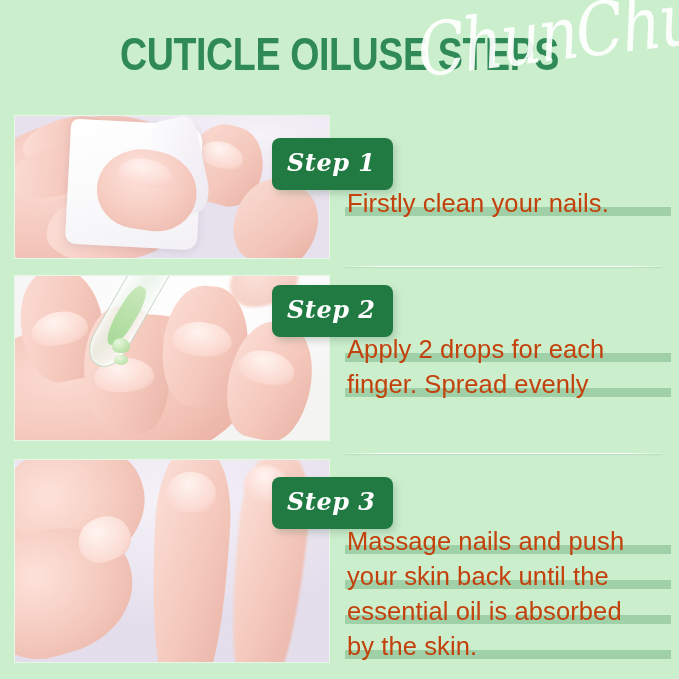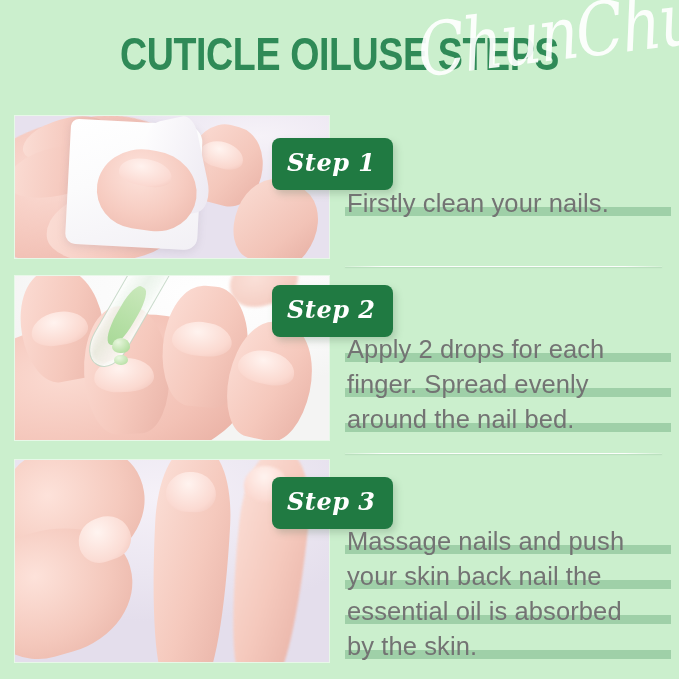--- a/index.html
+++ b/index.html
@@ -311,21 +311,21 @@
   }
   .s1 .copy { top: 74px; }
   .s2 .copy { top: 60px; }
   .s3 .copy { top: 68px; }
 
   .line {
     position: relative;
     font-family: "Liberation Sans", sans-serif;
     font-size: 25.5px;
     line-height: 35px;
-    color: #737373;
+    color: #c2410c;
     letter-spacing: 0.1px;
     white-space: nowrap;
     margin: 0;
   }
   .line .hl {
     position: absolute;
     left: -2px;
     right: -6px;
     bottom: 5px;
     height: 9px;
@@ -418,24 +418,20 @@
 
     <div class="copy">
       <p class="line">
         <span class="hl"></span>
         <span class="txt">Apply 2 drops for each</span>
       </p>
       <p class="line">
         <span class="hl"></span>
         <span class="txt">finger. Spread evenly</span>
       </p>
-      <p class="line">
-        <span class="hl"></span>
-        <span class="txt">around the nail bed.</span>
-      </p>
     </div>
   </div>
 
   <div class="divider d2"></div>
 
   <div class="step-block s3">
 
     <div class="photo p3">
       <div class="photo-canvas">
         <div class="long L2"></div>
@@ -452,21 +448,21 @@
       <span class="badge-label">Step 3</span>
     </div>
 
     <div class="copy">
       <p class="line">
         <span class="hl"></span>
         <span class="txt">Massage nails and push</span>
       </p>
       <p class="line">
         <span class="hl"></span>
-        <span class="txt">your skin back nail the</span>
+        <span class="txt">your skin back until the</span>
       </p>
       <p class="line">
         <span class="hl"></span>
         <span class="txt">essential oil is absorbed</span>
       </p>
       <p class="line">
         <span class="hl"></span>
         <span class="txt">by the skin.</span>
       </p>
     </div>

